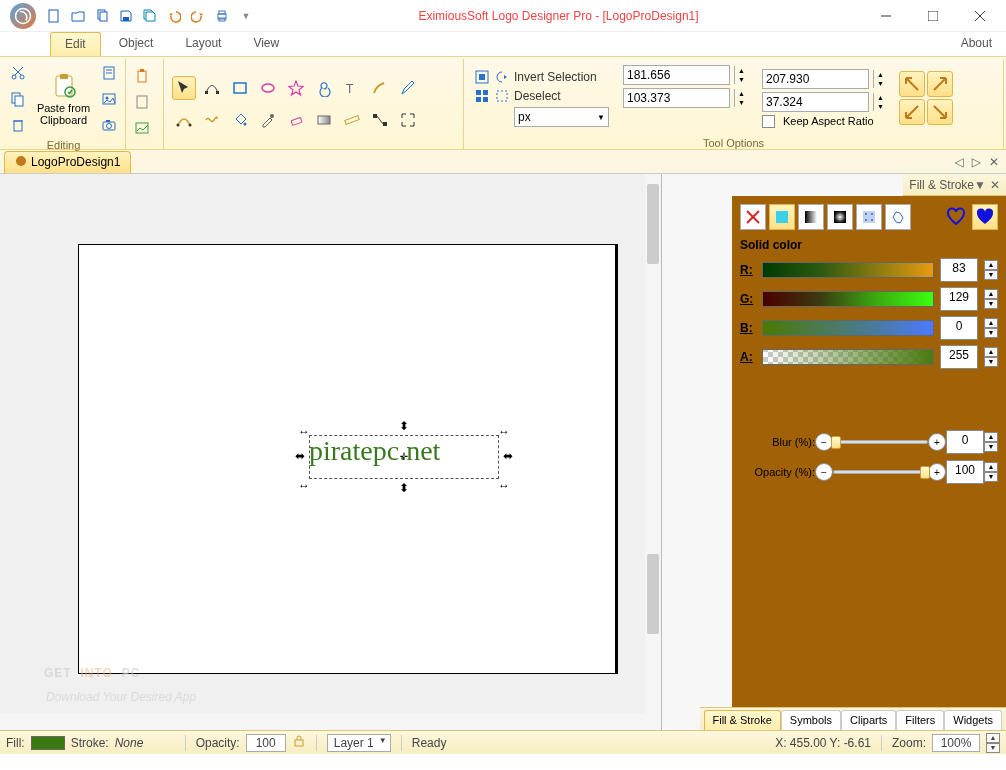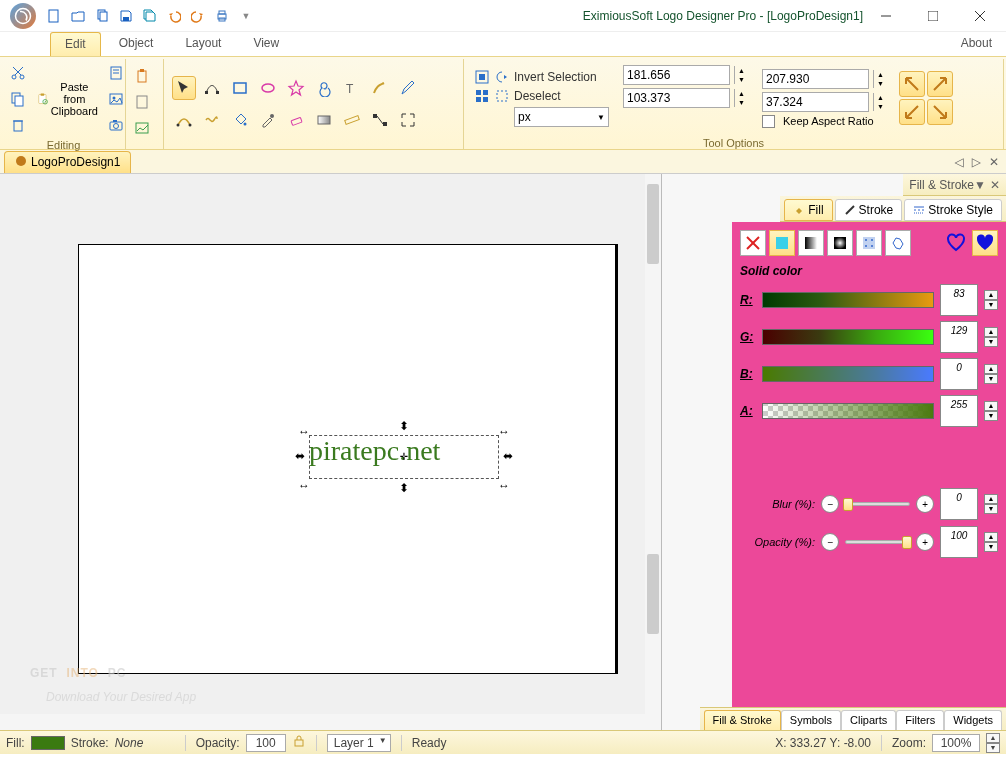--- a/index.html
+++ b/index.html
@@ -5,37 +5,37 @@
 * { margin: 0; padding: 0; box-sizing: border-box; font-family: "Segoe UI", Tahoma, sans-serif; font-size: 12px; }
 body { background: #fff; width: 1006px; height: 770px; overflow: hidden; position: relative; }
 
 .titlebar { height: 32px; background: #fff; display: flex; align-items: center; padding: 0 4px; border-bottom: 1px solid #eee; }
 .app-icon { width: 26px; height: 26px; border-radius: 50%; background: linear-gradient(135deg,#5aa3e0,#e27a3a); margin: 0 6px; display:flex; align-items:center; justify-content:center;}
 .app-icon svg{width:18px;height:18px}
 .qat { display: flex; gap: 8px; margin-left: 4px; }
 .qat-ic { width: 16px; height: 16px; display:flex; align-items:center; justify-content:center; color:#1860c0; cursor:pointer;}
 .qat-ic.undo,.qat-ic.redo{color:#e07a1a}
 .qat-ic.print{color:#3a77c2}
-.title-text { flex: 1; text-align: right; color: #14532d; }
+.title-text { flex: 1; text-align: center; color: #ef4444; }
 .win-btns { display: flex; gap: 2px; }
 .win-btn { width: 45px; height: 28px; display:flex; align-items:center; justify-content:center; cursor:pointer;}
 
 .ribbon-tabs { height: 24px; display:flex; padding-left: 50px; gap: 4px; }
 .rtab { padding: 4px 14px; color:#555; cursor:pointer; }
 .rtab.active { background: linear-gradient(#fffad1,#ffedad); border:1px solid #e6b84a; border-bottom:none; border-radius:3px 3px 0 0;}
 .rhelp { margin-left:auto; padding:4px 14px; color:#555; }
 
 .ribbon { height: 94px; background: linear-gradient(#fdf9e8,#fff6d3); border-top:1px solid #e9d58a; border-bottom:1px solid #e9d58a; display:flex; padding: 2px 2px 0; }
 .rgroup { border-right: 1px solid #e5d595; padding: 2px 4px; display:flex; flex-direction:column; }
 .rgroup-body { flex:1; display:flex; align-items:center; gap:2px;}
 .rgroup-title { text-align:center; color:#7a6a30; font-size:11px; padding:2px 0;}
 .rbtn { width:24px; height:24px; display:flex; align-items:center; justify-content:center; border-radius:3px; cursor:pointer;}
 .rbtn.sel { background: linear-gradient(#fff3be,#ffe088); border:1px solid #e6b54a;}
 .rcol { display:flex; flex-direction:column; gap:2px;}
-.paste-btn { width:70px; display:flex; flex-direction:row; align-items:center; gap:2px; padding:4px; cursor:pointer;}
+.paste-btn { width:70px; display:flex; flex-direction:column; align-items:center; gap:2px; padding:4px; cursor:pointer;}
 .paste-btn span { font-size:11px; text-align:center; line-height:1.1;}
 
 .tool-opts { padding: 4px 6px; display:flex; flex-direction:column; gap:3px;}
 .to-row { display:flex; align-items:center; gap:4px;}
 .to-ic { width:16px;height:16px; display:flex;align-items:center;justify-content:center;}
 .to-lbl { width:95px; color:#333;}
 .spin { width: 107px; height:20px; border:1px solid #aaa; background:#fff; display:flex; align-items:center; padding:0 3px; font-size:11px;}
 .spin-arr { width:14px; display:flex; flex-direction:column; border-left:1px solid #aaa;}
 .spin-arr div{height:9px;font-size:7px;text-align:center;line-height:9px;cursor:pointer;}
 .chk { width:13px;height:13px;border:1px solid #888;background:#fff;margin-right:4px;}
@@ -51,49 +51,49 @@
 .main { display:flex; height: 556px; }
 .canvas-area { flex:1; background:#f0f0f0; position:relative; overflow:hidden; border-right:1px solid #bbb;}
 .canvas-page { position:absolute; left:78px; top:70px; width:540px; height:430px; background:#fff; border:1px solid #000; border-right:3px solid #000;}
 .sel-object { position:absolute; left:230px; top:190px; width:190px; height:44px; }
 .sel-text { color:#3a7a1f; font-size:28px; font-family: Georgia, serif;}
 .sel-border { position:absolute; inset:0; border:1px dashed #555;}
 .handle { position:absolute; width:10px;height:10px; display:flex;align-items:center;justify-content:center;font-size:12px;color:#000;}
 .scroll-v { position:absolute; right:0; top:0; width:16px; height:100%; background:#f5f5f5;}
 .scroll-v-thumb{position:absolute;left:2px;width:12px;background:#ccc;border-radius:2px;}
 .scroll-h { position:absolute;left:0;bottom:0;right:16px;height:16px;background:#f5f5f5;}
-.watermark { position:absolute; left:30px; bottom:46px; color:rgba(200,200,200,.6); font-size:28px; font-weight:bold; letter-spacing:1px;}
+.watermark { position:absolute; left:44px; bottom:46px; color:rgba(200,200,200,.6); font-size:28px; font-weight:bold; letter-spacing:1px;}
 .watermark .w2{color:rgba(230,180,120,.5)}
 .watermark2{position:absolute;left:46px;bottom:26px;color:rgba(200,200,200,.55);font-size:12px;font-style:italic}
 
 .panel { width:344px; background:#f7f7f7; display:flex; flex-direction:column;align-items:flex-end;}
 .panel-hdr { height:22px; background:linear-gradient(#fdf7de,#f6edc0); border-bottom:1px solid #d9c878; display:flex; align-items:center; padding:0 6px; font-size:11px; color:#555;}
 .panel-hdr .pctl{margin-left:auto;display:flex;gap:4px;color:#666;}
 .panel-hdr .pctl span{cursor:pointer;}
 .panel-tabs{height:26px;background:linear-gradient(#fbf5dc,#f6eec4);display:flex;padding:3px 4px 0;gap:2px;border-bottom:1px solid #d9c878;}
 .ptab{padding:4px 8px;border:1px solid #ccc;background:#fff;border-radius:3px 3px 0 0;font-size:11px;display:flex;align-items:center;gap:3px;cursor:pointer;}
 .ptab.active{background:linear-gradient(#fffad1,#ffedad);border-color:#e6b54a;}
 .ptab svg{width:12px;height:12px}
-.panel-body{flex:1;background:#ec4899;padding:8px;overflow:hidden;font-style:italic;}
+.panel-body{flex:1;background:#a16207;padding:8px;overflow:hidden;}
 .fill-types{display:flex;gap:3px;margin-bottom:8px;}
 .ft{width:26px;height:26px;border:1px solid #aaa;display:flex;align-items:center;justify-content:center;background:#fff;cursor:pointer;}
 .ft.sel{background:linear-gradient(#fff3be,#ffe088);border-color:#e6b54a;}
 .ft.spacer{border:none;flex:1;background:transparent;}
 .solid-lbl{font-weight:bold;margin:6px 0;}
 .color-modes{display:flex;gap:4px;margin-bottom:10px;}
 .cmode{padding:5px 14px;border:1px solid #aaa;border-radius:3px;background:#fff;cursor:pointer;font-size:11px;}
 .cmode.sel{background:linear-gradient(#fff3be,#ffe088);border-color:#e6b54a;}
 .picker-ic{width:18px;height:18px;margin-left:auto;cursor:pointer;display:flex;align-items:center;justify-content:center;}
 .slider-row{display:flex;align-items:center;gap:6px;margin:5px 0;}
 .slbl{width:16px;font-weight:bold;text-decoration:underline;}
 .sbar{flex:1;height:16px;border:1px solid #666;position:relative;cursor:pointer;}
-.sval{width:38px;height:32px;border:1px solid #888;background:#fff;text-align:center;font-size:10px;line-height:18px;}
+.sval{width:38px;height:24px;border:1px solid #888;background:#fff;text-align:center;font-size:12px;line-height:18px;}
 .sarrow{width:14px;display:flex;flex-direction:column;}
 .sarrow div{height:10px;border:1px solid #888;font-size:7px;text-align:center;line-height:8px;cursor:pointer;background:#f8f8f8;}
-.ctrl-row{display:flex;align-items:center;gap:6px;margin:6px 0;}
+.ctrl-row{display:flex;align-items:center;gap:0;margin:6px 0;}
 .clbl{width:75px;text-align:right;font-size:11px;}
 .round-btn{width:18px;height:18px;border:1px solid #888;border-radius:50%;background:#fff;display:flex;align-items:center;justify-content:center;font-size:10px;cursor:pointer;}
 .track{flex:1;height:4px;background:#ddd;border:1px solid #aaa;border-radius:2px;position:relative;}
 .track-thumb{position:absolute;top:-5px;width:10px;height:13px;background:linear-gradient(#fffad1,#ffe088);border:1px solid #c9a030;border-radius:2px;}
 .bottom-tabs{height:23px;background:linear-gradient(#fbf5dc,#f6eec4);border-top:1px solid #d9c878;display:flex;padding:2px 4px 0;gap:0;}
 .btab{padding:3px 8px;border:1px solid #ccc;border-bottom:none;background:#fff;border-radius:3px 3px 0 0;font-size:11px;cursor:pointer;}
 .btab.active{background:linear-gradient(#fffad1,#ffedad);border-color:#e6b54a;}
 
 .statusbar{height:24px;background:linear-gradient(#fdf7de,#f6edc0);border-top:1px solid #d9c878;display:flex;align-items:center;padding:0 6px;gap:6px;font-size:11px;color:#444;}
 .sb-swatch{width:34px;height:14px;border:1px solid #666;}
@@ -544,42 +544,20 @@
   </div>
 
   <div class="panel">
     <div class="panel-hdr">
       <span>Fill &amp; Stroke</span>
       <div class="pctl">
           <span>▼</span>
           <span>✕</span>
         </div>
     </div>
-    <div class="panel-tabs">
-      <div class="ptab active">
-          <svg viewBox="0 0 12 12">
-            <path d="M3 7l3-3 3 3-3 3z" fill="#c9a030"></path>
-          </svg>
-          <span>Fill</span>
-        </div>
-      <div class="ptab">
-          <svg viewBox="0 0 12 12">
-            <path d="M2 10L10 2" stroke="#333" stroke-width="2"></path>
-          </svg>
-          <span>Stroke</span>
-        </div>
-      <div class="ptab">
-          <svg viewBox="0 0 12 12">
-            <line x1="1" y1="3" x2="11" y2="3" stroke="#36c"></line>
-            <line x1="1" y1="6" x2="11" y2="6" stroke="#36c" stroke-dasharray="2"></line>
-            <line x1="1" y1="9" x2="11" y2="9" stroke="#36c" stroke-dasharray="1 1"></line>
-          </svg>
-          <span>Stroke Style</span>
-        </div>
-    </div>
     <div class="panel-body">
       <div class="fill-types">
         <div class="ft">
             <svg width="16" height="16">
               <line x1="2" y1="14" x2="14" y2="2" stroke="#d22" stroke-width="2"></line>
               <line x1="2" y1="2" x2="14" y2="14" stroke="#d22" stroke-width="2"></line>
             </svg>
           </div>
         <div class="ft sel">
             <svg width="16" height="16">
@@ -721,21 +699,21 @@
   <div class="sb-spin">100</div>
   <span><svg width="14" height="14">
         <rect x="3" y="6" width="8" height="6" fill="none" stroke="#c9a030"></rect>
         <path d="M5 6V4a2 2 0 0 1 4 0v2" fill="none" stroke="#c9a030"></path>
       </svg></span>
   <div class="sb-sep"></div>
   <div style="border:1px solid #aaa;background:#fff;padding:1px 16px 1px 6px;position:relative"><span>Layer 1</span><span style="position:absolute;right:3px;font-size:8px">▼</span></div>
   <div class="sb-sep"></div>
   <span>Ready</span>
   <span style="flex:1"></span>
-  <span>X:  333.27 Y:   -8.00</span>
+  <span>X:  455.00 Y:   -6.61</span>
   <div class="sb-sep"></div>
   <span>Zoom:</span>
   <div class="sb-spin" style="width:48px">100%</div>
   <div class="sarrow">
       <div>▲</div>
       <div>▼</div>
     </div>
 </div>
 
 </body></html>

